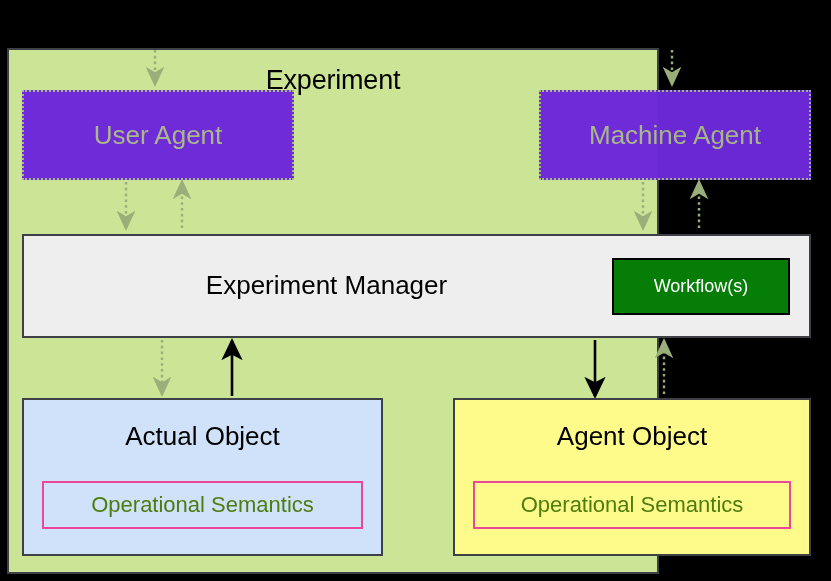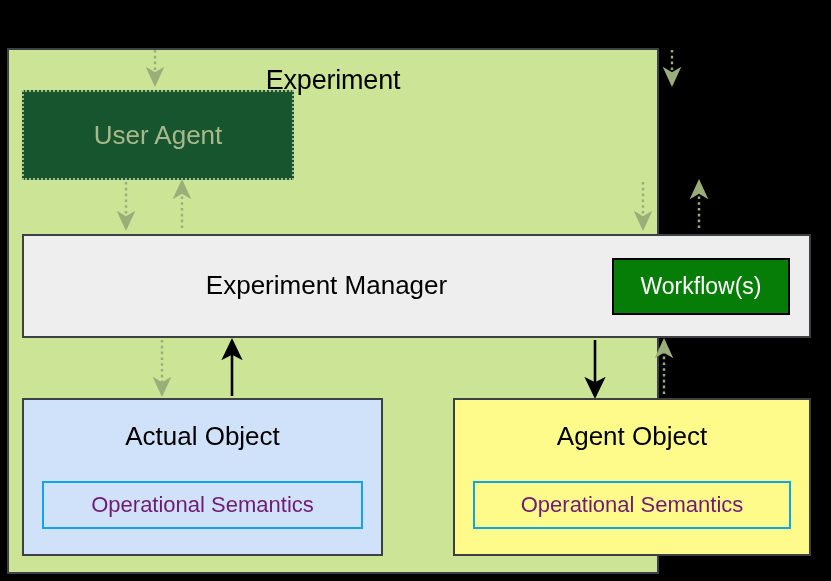--- a/index.html
+++ b/index.html
@@ -38,21 +38,21 @@
     text-align: center;
     font-size: 27px;
     color: #000000;
     line-height: 1;
     letter-spacing: -0.2px;
   }
   
   .agent-box {
     position: absolute;
     border: 2px dotted #a9b88a;
-    background: #14532d;
+    background: #6d28d9;
     box-sizing: border-box;
     display: flex;
     align-items: center;
     justify-content: center;
     color: #a9b88a;
     font-size: 26px;
     opacity: 0.98;
   }
   #user-agent-box {
     left: 13px;
@@ -100,21 +100,21 @@
     top: 22px;
     width: 178px;
     height: 57px;
     background: #067d07;
     border: 2px solid #000000;
     box-sizing: border-box;
     display: flex;
     align-items: center;
     justify-content: center;
     color: #ffffff;
-    font-size: 23px;
+    font-size: 18px;
   }
   
   .object-box {
     position: absolute;
     border: 2px solid #3d4045;
     box-sizing: border-box;
   }
   #actual-object-box {
     left: 13px;
     top: 348px;
@@ -137,27 +137,27 @@
     text-align: center;
     font-size: 26px;
     color: #000000;
   }
   .semantics-box {
     position: absolute;
     left: 18px;
     right: 18px;
     bottom: 25px;
     height: 48px;
-    border: 2px solid #0ea5e9;
+    border: 2px solid #ec4899;
     box-sizing: border-box;
     display: flex;
     align-items: center;
     justify-content: center;
     font-size: 22px;
-    color: #701a75;
+    color: #4d7c0f;
     background: transparent;
   }
   
   .arrow-svg {
     position: absolute;
     overflow: visible;
     pointer-events: none;
   }
 </style>
 </head>
@@ -206,20 +206,23 @@
         <line x1="223" y1="346" x2="223" y2="291"></line>
 
         <line x1="586" y1="290" x2="586" y2="346"></line>
       </g>
     </svg>
 
     <div class="agent-box" id="user-agent-box">
       <span>User Agent</span>
     </div>
 
+    <div class="agent-box" id="machine-agent-box">
+      <span>Machine Agent</span>
+    </div>
 
     <div id="experiment-manager-box">
       <div id="experiment-manager-label">
         <span>Experiment Manager</span>
       </div>
       <div id="workflow-box">
         <span>Workflow(s)</span>
       </div>
     </div>
 

